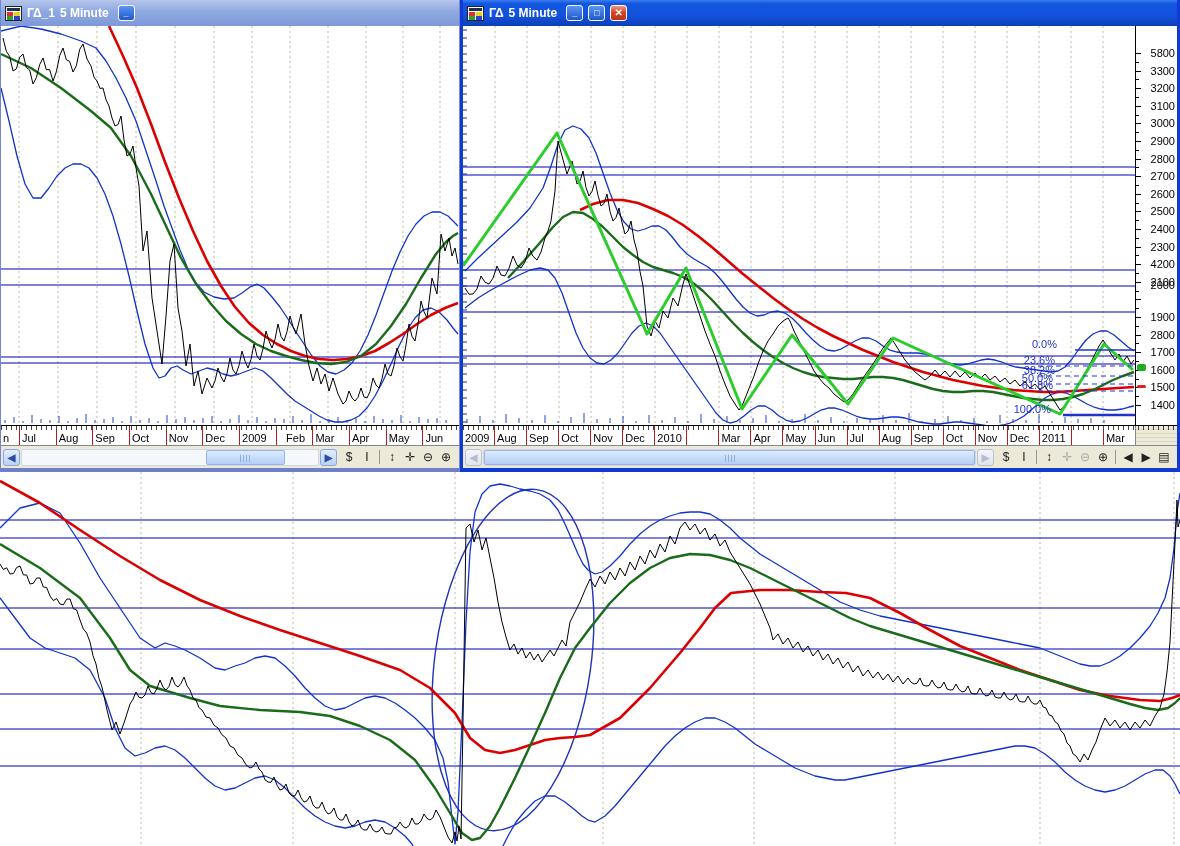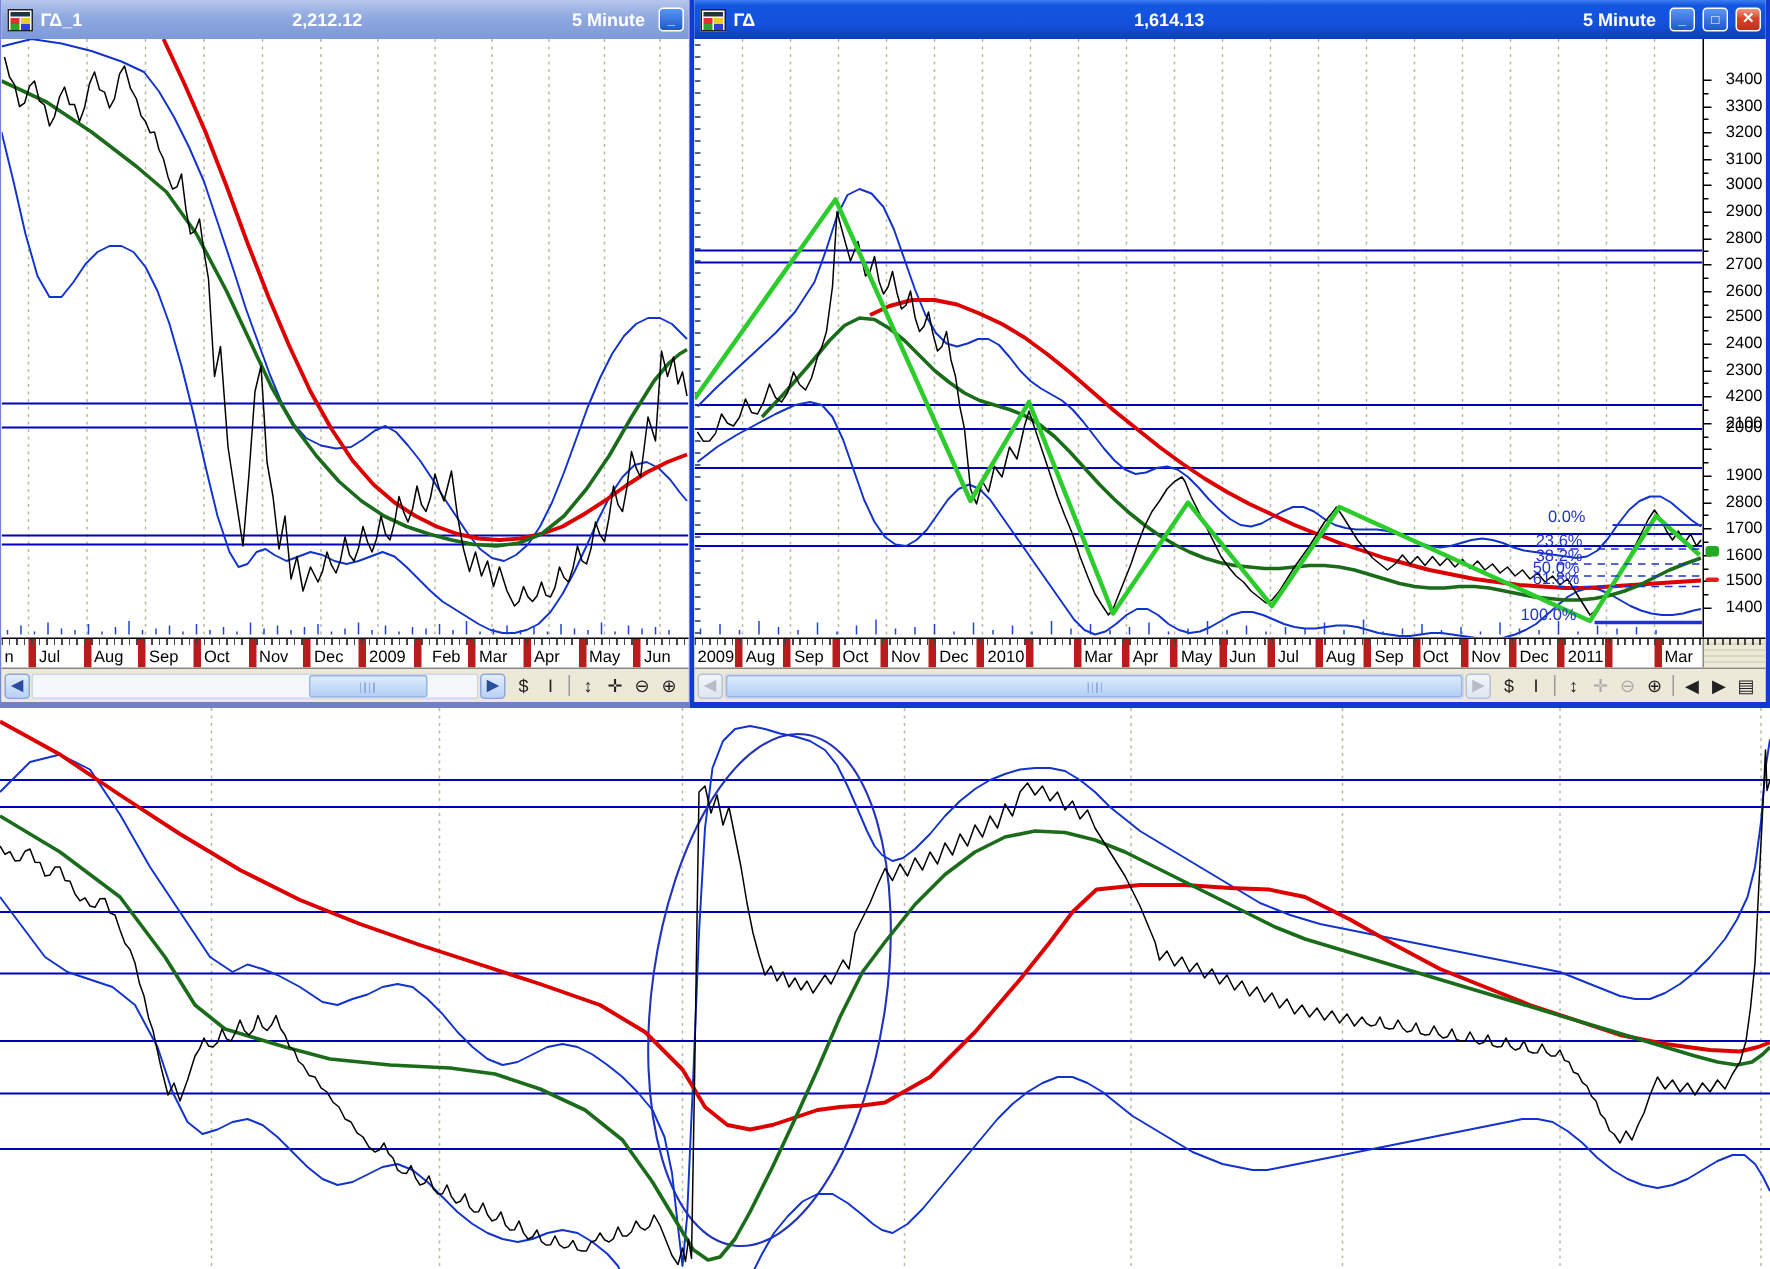--- a/index.html
+++ b/index.html
@@ -44,21 +44,21 @@
            border-left:1px solid #000; overflow:hidden; }
   .ylab { position:absolute; right:2px; font-size:11px; color:#000; }
   .ytick { position:absolute; left:0; height:1px; background:#000; width:5px; }
   .ytick.minor { width:3px; }
   .ymark { position:absolute; left:1px; width:9px; border-radius:2px; }
 
   .xaxis { flex:0 0 21px; background:#fff; border-top:1px solid #000; border-bottom:1px solid #888;
            position:relative; display:flex; overflow:hidden; }
   .xruler { position:absolute; top:0; left:0; right:0; height:4px;
             background:repeating-linear-gradient(90deg,#444 0 1px,transparent 1px 5px); }
-  .xcell { border-left:5px solid #b91c1c; font-size:11px; color:#000; padding:6px 0 0 2px;
+  .xcell { border-left:1px solid #b91c1c; font-size:11px; color:#000; padding:6px 0 0 2px;
            white-space:nowrap; overflow:hidden; }
   .xcell.first { border-left:none; }
   .xcorner { flex:0 0 42px; border-left:1px solid #888;
              background:repeating-linear-gradient(180deg,#ece9d8 0 3px,#dcd8c0 3px 4px); }
 
   .hscroll { flex:0 0 22px; background:#ece9d8; display:flex; align-items:center; padding:1px 2px; gap:1px; }
   .sarrow { width:17px; height:17px; flex:0 0 17px; border:1px solid #8ca8d8; border-radius:3px;
             background:linear-gradient(180deg,#e3eefc,#b9d1f5); color:#2c4d9e; font-size:10px;
             display:flex; align-items:center; justify-content:center; font-weight:bold; }
   .sarrow.disabled { color:#b8bcc8; border-color:#b8c2d4; background:linear-gradient(180deg,#f2f5fa,#dfe6f0); }
@@ -84,21 +84,20 @@
   <div class="win win-border-inactive" id="win-left" style="left:0; top:0; width:460px; height:472px;">
     <div class="titlebar inactive">
       <span class="winicon">
         <span class="bar"></span>
           <span class="q1"></span>
           <span class="q2"></span>
           <span class="q3"></span>
           <span class="q4"></span>
       </span>
       <span class="wtitle">ΓΔ_1</span>
-      <span class="wvalue">2,212.12</span>
       <span class="wtf">5 Minute</span>
       <span class="wbtn">_</span>
     </div>
     <div class="plotrow">
       <div class="plot" style="width:458px;">
         <svg id="svg-left" width="458" height="399" viewBox="0 0 458 399">
             <line x1="18" y1="0" x2="18" y2="399" stroke="#b9b9a4" stroke-width="1" stroke-dasharray="2 3"></line>
             <line x1="57" y1="0" x2="57" y2="399" stroke="#b9b9a4" stroke-width="1" stroke-dasharray="2 3"></line>
             <line x1="96" y1="0" x2="96" y2="399" stroke="#b9b9a4" stroke-width="1" stroke-dasharray="2 3"></line>
             <line x1="135" y1="0" x2="135" y2="399" stroke="#b9b9a4" stroke-width="1" stroke-dasharray="2 3"></line>
@@ -211,21 +210,20 @@
   <div class="win win-border-active" id="win-right" style="left:460px; top:0; width:720px; height:472px;">
     <div class="titlebar active">
       <span class="winicon">
         <span class="bar"></span>
           <span class="q1"></span>
           <span class="q2"></span>
           <span class="q3"></span>
           <span class="q4"></span>
       </span>
       <span class="wtitle">ΓΔ</span>
-      <span class="wvalue">1,614.13</span>
       <span class="wtf">5 Minute</span>
       <span class="wbtn">_</span>
       <span class="wbtn max">□</span>
       <span class="wbtn close">✕</span>
     </div>
     <div class="plotrow">
       <div class="plot" style="width:672px;">
         <svg id="svg-right" width="672" height="399" viewBox="0 0 672 399">
             <line x1="32" y1="0" x2="32" y2="399" stroke="#b9b9a4" stroke-width="1" stroke-dasharray="2 3"></line>
             <line x1="64" y1="0" x2="64" y2="399" stroke="#b9b9a4" stroke-width="1" stroke-dasharray="2 3"></line>
@@ -370,21 +368,21 @@
             <line x1="589" y1="397" x2="589" y2="395" stroke="#2244cc" stroke-width="1"></line>
             <line x1="602" y1="397" x2="602" y2="391" stroke="#2244cc" stroke-width="1"></line>
             <line x1="615" y1="397" x2="615" y2="393" stroke="#2244cc" stroke-width="1"></line>
             <line x1="628" y1="397" x2="628" y2="392" stroke="#2244cc" stroke-width="1"></line>
             <line x1="641" y1="397" x2="641" y2="394" stroke="#2244cc" stroke-width="1"></line>
           </svg>
       </div>
       <div class="yaxis" id="yaxis-right">
           <span class="ytick" style="top: 27px;"></span>
           <span class="ytick minor" style="top: 35.8px;"></span>
-          <span class="ylab" style="top: 21px;">3400</span>
+          <span class="ylab" style="top: 21px;">5800</span>
           <span class="ytick" style="top: 44.6px;"></span>
           <span class="ytick minor" style="top: 53.4px;"></span>
           <span class="ylab" style="top: 38.6px;">3300</span>
           <span class="ytick" style="top: 62.2px;"></span>
           <span class="ytick minor" style="top: 71px;"></span>
           <span class="ylab" style="top: 56.2px;">3200</span>
           <span class="ytick" style="top: 79.8px;"></span>
           <span class="ytick minor" style="top: 88.6px;"></span>
           <span class="ylab" style="top: 73.8px;">3100</span>
           <span class="ytick" style="top: 97.4px;"></span>

